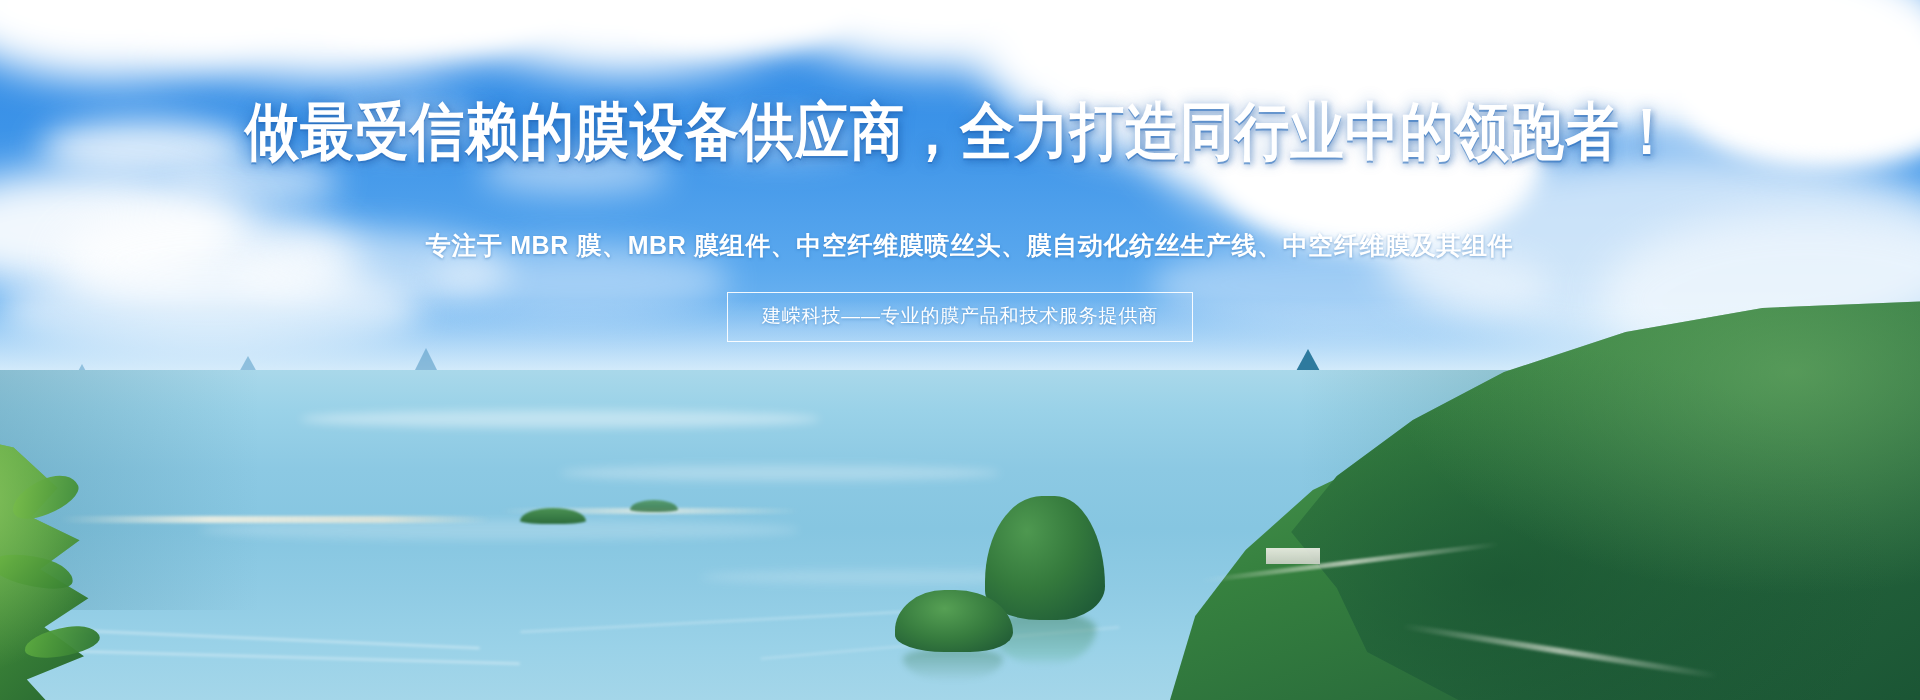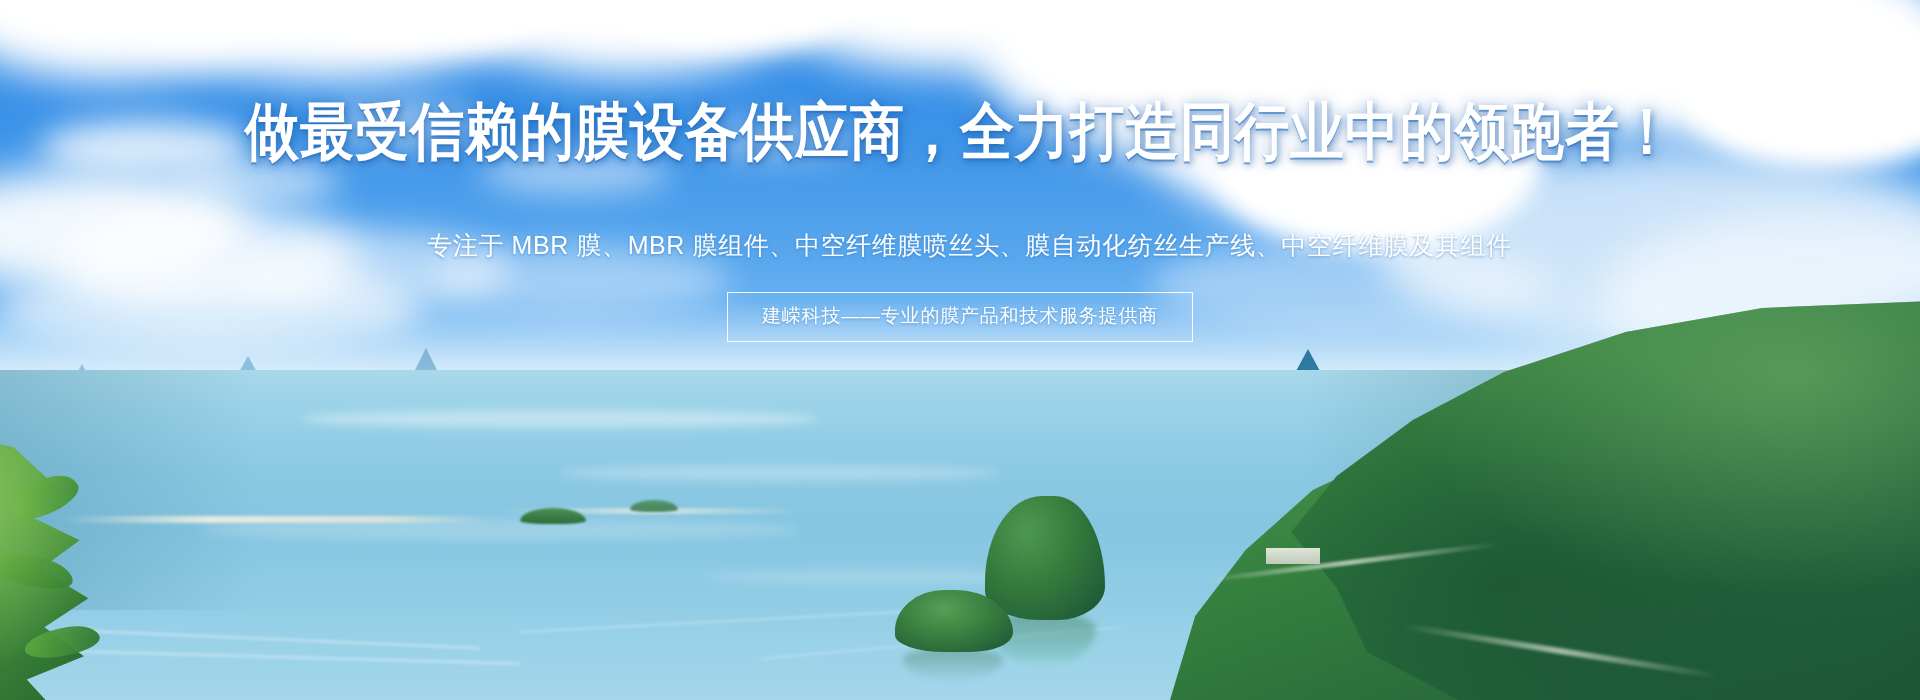--- a/index.html
+++ b/index.html
@@ -40,21 +40,21 @@
   .headline{
     position:absolute; left:0; top:95px; width:1920px;
     font-size:54px; line-height:62px; font-weight:bold;
     color:#ffffff; letter-spacing:1px;
     transform:scaleY(1.16); transform-origin:50% 0;
     text-shadow:0 2px 0 rgba(40,110,190,.55), 0 0 14px rgba(30,100,180,.45), 2px 3px 6px rgba(20,80,160,.40);
     white-space:nowrap;
   }
   .subline{
     position:absolute; left:0; top:228px; width:1920px;
-    font-size:25px; line-height:34px; color:#ffffff; font-weight:400;
+    font-size:25px; line-height:34px; color:#ffffff; font-weight:700;
     letter-spacing:.6px;
     text-shadow:0 1px 3px rgba(40,110,180,.55);
     white-space:nowrap;
     padding-left:19px;
   }
   .tagwrap{ position:absolute; left:0; top:292px; width:1920px; text-align:center; }
   .tagbox{
     display:inline-block; padding:11px 34px 13px;
     border:1px solid rgba(255,255,255,.92);
     color:#ffffff; font-size:19px; line-height:24px; letter-spacing:.8px;

